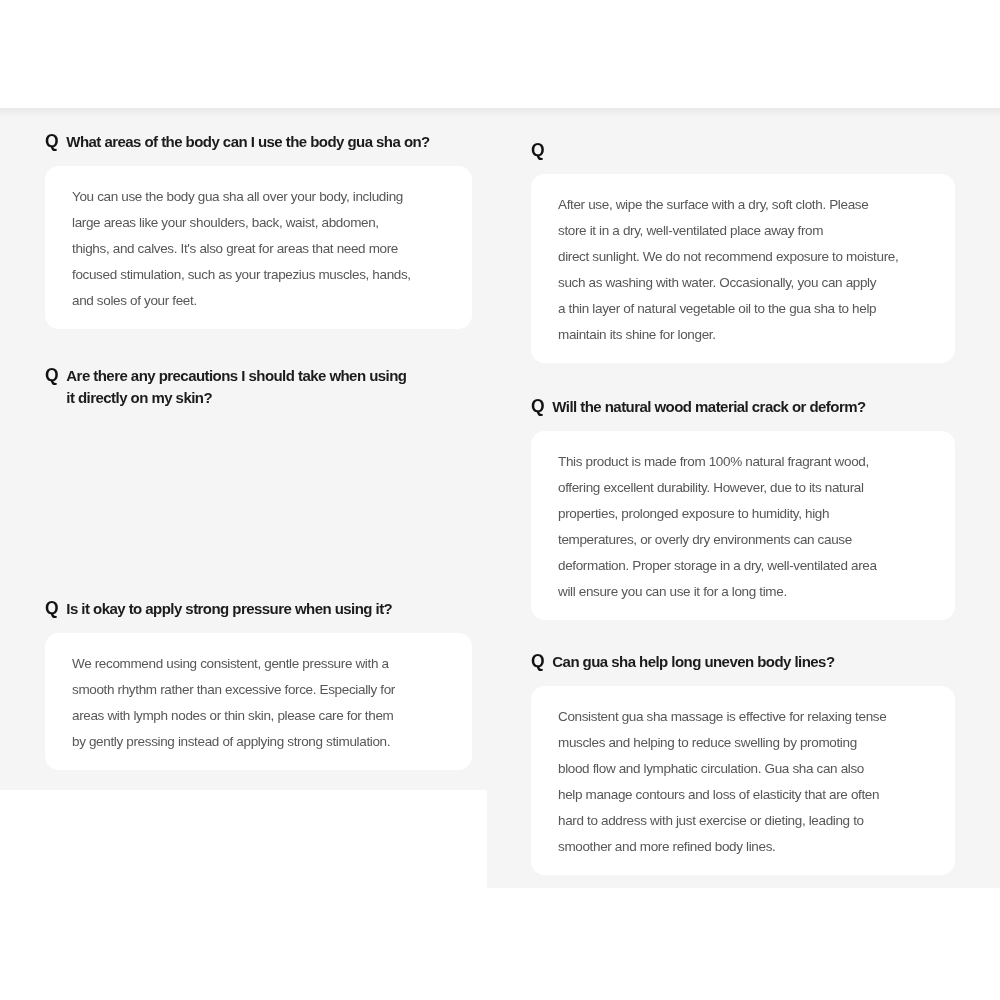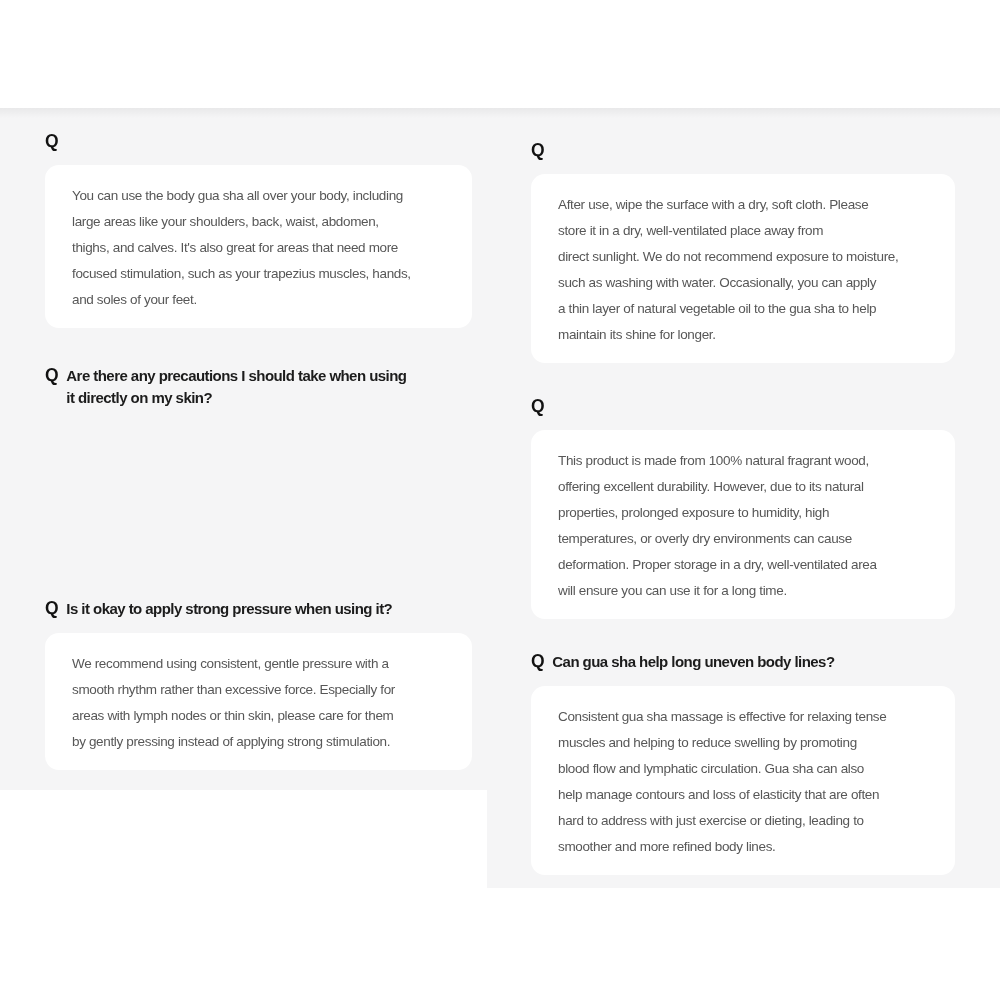--- a/index.html
+++ b/index.html
@@ -97,20 +97,21 @@
 
   <div class="panel-left"></div>
   <div class="panel-right"></div>
   <div class="panel-top-shadow"></div>
 
   <div class="col col-left">
 
     <div class="qa-block l1">
       <div class="q-row">
         <span class="q-mark">Q</span>
+        <h3 class="q-text">What areas of the body can I use the body gua sha on?</h3>
       </div>
       <div class="a-card">
         <p class="a-text">You can use the body gua sha all over your body, including
 large areas like your shoulders, back, waist, abdomen,
 thighs, and calves. It's also great for areas that need more
 focused stimulation, such as your trapezius muscles, hands,
 and soles of your feet.</p>
       </div>
     </div>
 
@@ -149,20 +150,21 @@
 direct sunlight. We do not recommend exposure to moisture,
 such as washing with water. Occasionally, you can apply
 a thin layer of natural vegetable oil to the gua sha to help
 maintain its shine for longer.</p>
       </div>
     </div>
 
     <div class="qa-block r2">
       <div class="q-row">
         <span class="q-mark">Q</span>
+        <h3 class="q-text">Will the natural wood material crack or deform?</h3>
       </div>
       <div class="a-card">
         <p class="a-text">This product is made from 100% natural fragrant wood,
 offering excellent durability. However, due to its natural
 properties, prolonged exposure to humidity, high
 temperatures, or overly dry environments can cause
 deformation. Proper storage in a dry, well-ventilated area
 will ensure you can use it for a long time.</p>
       </div>
     </div>

